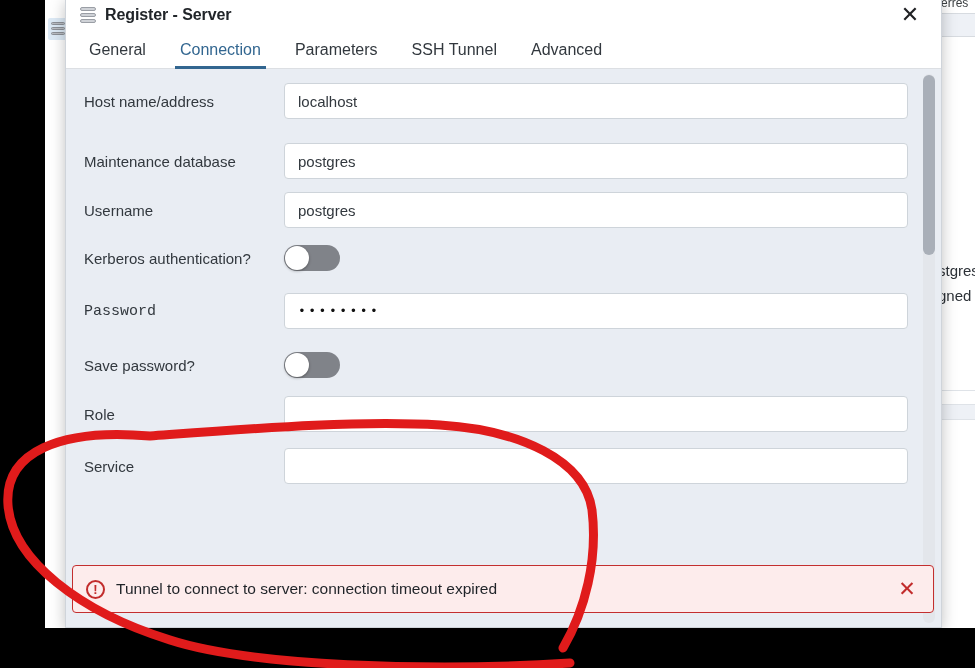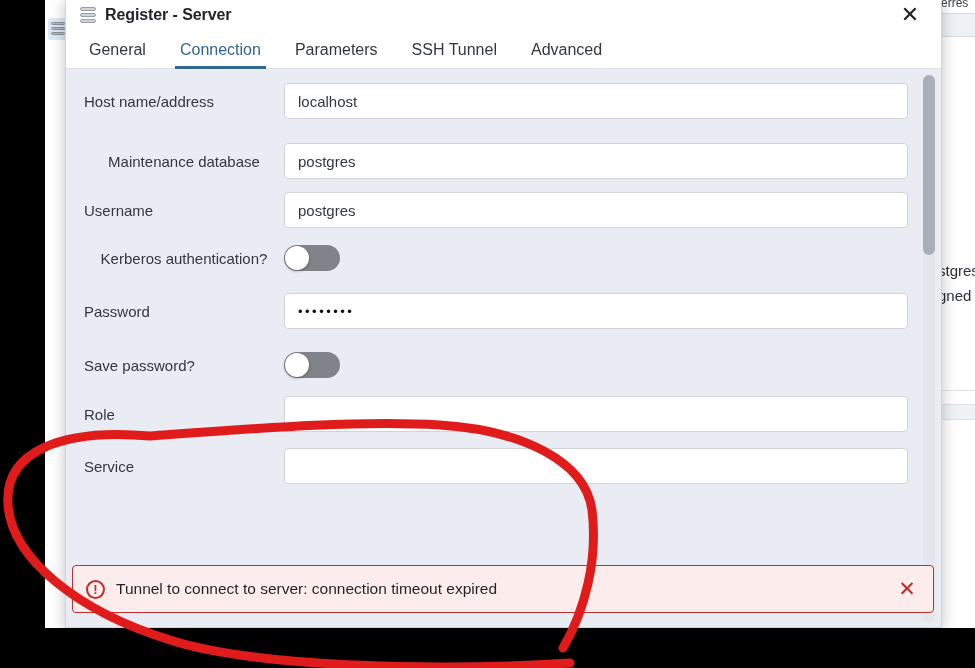--- a/index.html
+++ b/index.html
@@ -303,21 +303,21 @@
   .toggle .knob {
     position: absolute;
     left: 1px;
     top: 1px;
     width: 24px;
     height: 24px;
     border-radius: 50%;
     background: #ffffff;
     box-shadow: 0 1px 3px rgba(0,0,0,0.35);
   }
-  .row.tall .lbl { width: 200px; text-align: center; }
+  .row.tall .lbl { width: 200px; }
 
   
   .dlg-scroll-track {
     position: absolute;
     right: 6px;
     top: 5px;
     bottom: 5px;
     width: 12px;
     background: #e3e6eb;
     border-radius: 6px;
@@ -466,21 +466,21 @@
 
         <div class="row tall" style="margin-bottom:22px;">
           <div class="lbl">Kerberos authentication?</div>
           <div class="fld">
             <div class="toggle">
               <span class="knob"></span>
             </div>
           </div>
         </div>
 
-        <div class="row" style="margin-bottom:18px;">
+        <div class="row" style="margin-bottom:18px;font-family:Liberation Mono, monospace;">
           <div class="lbl">Password</div>
           <div class="fld">
             <div class="pw-dots">••••••••</div>
           </div>
         </div>
 
         <div class="row" style="margin-bottom:18px;">
           <div class="lbl">Save password?</div>
           <div class="fld">
             <div class="toggle">

